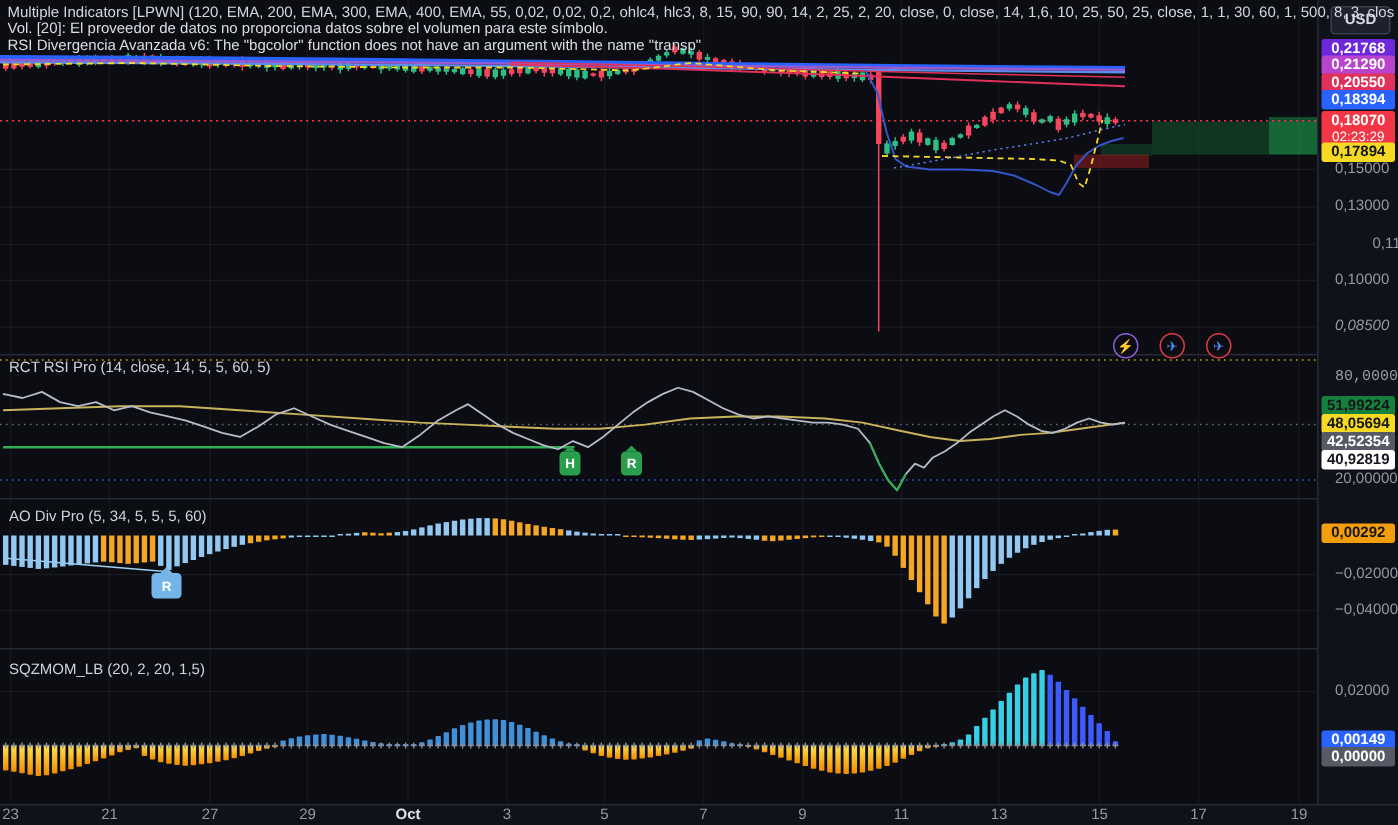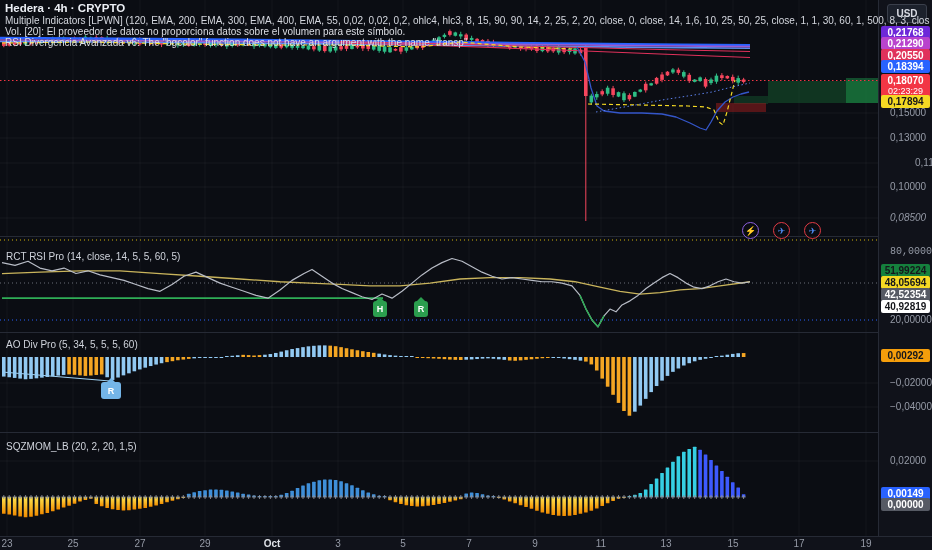--- a/index.html
+++ b/index.html
@@ -652,27 +652,26 @@
         <rect x="720.08" y="471.1" width="3.6" height="25.900000000000002" fill="#3d5afe" rx="0.5"></rect>
         <rect x="725.5200000000001" y="476.65" width="3.6" height="20.35" fill="#3d5afe" rx="0.5"></rect>
         <rect x="730.96" y="482.2" width="3.6" height="14.8" fill="#3d5afe" rx="0.5"></rect>
         <rect x="736.4000000000001" y="487.38" width="3.6" height="9.620000000000001" fill="#3d5afe" rx="0.5"></rect>
         <rect x="741.84" y="494.2435" width="3.6" height="2.7565" fill="#3d5afe" rx="0.5"></rect>
         <path d="M1.8 497 h4 M3.8 495 v4 M7.2 497 h4 M9.2 495 v4 M12.7 497 h4 M14.7 495 v4 M18.1 497 h4 M20.1 495 v4 M23.6 497 h4 M25.6 495 v4 M29.0 497 h4 M31.0 495 v4 M34.4 497 h4 M36.4 495 v4 M39.9 497 h4 M41.9 495 v4 M45.3 497 h4 M47.3 495 v4 M50.8 497 h4 M52.8 495 v4 M56.2 497 h4 M58.2 495 v4 M61.6 497 h4 M63.6 495 v4 M67.1 497 h4 M69.1 495 v4 M72.5 497 h4 M74.5 495 v4 M78.0 497 h4 M80.0 495 v4 M83.4 497 h4 M85.4 495 v4 M88.8 497 h4 M90.8 495 v4 M94.3 497 h4 M96.3 495 v4 M99.7 497 h4 M101.7 495 v4 M105.2 497 h4 M107.2 495 v4 M110.6 497 h4 M112.6 495 v4 M116.0 497 h4 M118.0 495 v4 M121.5 497 h4 M123.5 495 v4 M126.9 497 h4 M128.9 495 v4 M132.4 497 h4 M134.4 495 v4 M137.8 497 h4 M139.8 495 v4 M143.2 497 h4 M145.2 495 v4 M148.7 497 h4 M150.7 495 v4 M154.1 497 h4 M156.1 495 v4 M159.6 497 h4 M161.6 495 v4 M165.0 497 h4 M167.0 495 v4 M170.4 497 h4 M172.4 495 v4 M175.9 497 h4 M177.9 495 v4 M181.3 497 h4 M183.3 495 v4 M186.8 497 h4 M188.8 495 v4 M192.2 497 h4 M194.2 495 v4 M197.6 497 h4 M199.6 495 v4 M203.1 497 h4 M205.1 495 v4 M208.5 497 h4 M210.5 495 v4 M214.0 497 h4 M216.0 495 v4 M219.4 497 h4 M221.4 495 v4 M224.8 497 h4 M226.8 495 v4 M230.3 497 h4 M232.3 495 v4 M235.7 497 h4 M237.7 495 v4 M241.2 497 h4 M243.2 495 v4 M246.6 497 h4 M248.6 495 v4 M252.0 497 h4 M254.0 495 v4 M257.5 497 h4 M259.5 495 v4 M262.9 497 h4 M264.9 495 v4 M268.4 497 h4 M270.4 495 v4 M273.8 497 h4 M275.8 495 v4 M279.2 497 h4 M281.2 495 v4 M284.7 497 h4 M286.7 495 v4 M290.1 497 h4 M292.1 495 v4 M295.6 497 h4 M297.6 495 v4 M301.0 497 h4 M303.0 495 v4 M306.4 497 h4 M308.4 495 v4 M311.9 497 h4 M313.9 495 v4 M317.3 497 h4 M319.3 495 v4 M322.8 497 h4 M324.8 495 v4 M328.2 497 h4 M330.2 495 v4 M333.6 497 h4 M335.6 495 v4 M339.1 497 h4 M341.1 495 v4 M344.5 497 h4 M346.5 495 v4 M350.0 497 h4 M352.0 495 v4 M355.4 497 h4 M357.4 495 v4 M360.8 497 h4 M362.8 495 v4 M366.3 497 h4 M368.3 495 v4 M371.7 497 h4 M373.7 495 v4 M377.2 497 h4 M379.2 495 v4 M382.6 497 h4 M384.6 495 v4 M388.0 497 h4 M390.0 495 v4 M393.5 497 h4 M395.5 495 v4 M398.9 497 h4 M400.9 495 v4 M404.4 497 h4 M406.4 495 v4 M409.8 497 h4 M411.8 495 v4 M415.2 497 h4 M417.2 495 v4 M420.7 497 h4 M422.7 495 v4 M426.1 497 h4 M428.1 495 v4 M431.6 497 h4 M433.6 495 v4 M437.0 497 h4 M439.0 495 v4 M442.4 497 h4 M444.4 495 v4 M447.9 497 h4 M449.9 495 v4 M453.3 497 h4 M455.3 495 v4 M458.8 497 h4 M460.8 495 v4 M464.2 497 h4 M466.2 495 v4 M469.6 497 h4 M471.6 495 v4 M475.1 497 h4 M477.1 495 v4 M480.5 497 h4 M482.5 495 v4 M486.0 497 h4 M488.0 495 v4 M491.4 497 h4 M493.4 495 v4 M496.8 497 h4 M498.8 495 v4 M502.3 497 h4 M504.3 495 v4 M507.7 497 h4 M509.7 495 v4 M513.2 497 h4 M515.2 495 v4 M518.6 497 h4 M520.6 495 v4 M524.0 497 h4 M526.0 495 v4 M529.5 497 h4 M531.5 495 v4 M534.9 497 h4 M536.9 495 v4 M540.4 497 h4 M542.4 495 v4 M545.8 497 h4 M547.8 495 v4 M551.2 497 h4 M553.2 495 v4 M556.7 497 h4 M558.7 495 v4 M562.1 497 h4 M564.1 495 v4 M567.6 497 h4 M569.6 495 v4 M573.0 497 h4 M575.0 495 v4 M578.4 497 h4 M580.4 495 v4 M583.9 497 h4 M585.9 495 v4 M589.3 497 h4 M591.3 495 v4 M594.8 497 h4 M596.8 495 v4 M600.2 497 h4 M602.2 495 v4 M605.6 497 h4 M607.6 495 v4 M611.1 497 h4 M613.1 495 v4 M616.5 497 h4 M618.5 495 v4 M622.0 497 h4 M624.0 495 v4 M627.4 497 h4 M629.4 495 v4 M632.8 497 h4 M634.8 495 v4 M638.3 497 h4 M640.3 495 v4 M643.7 497 h4 M645.7 495 v4 M649.2 497 h4 M651.2 495 v4 M654.6 497 h4 M656.6 495 v4 M660.0 497 h4 M662.0 495 v4 M665.5 497 h4 M667.5 495 v4 M670.9 497 h4 M672.9 495 v4 M676.4 497 h4 M678.4 495 v4 M681.8 497 h4 M683.8 495 v4 M687.2 497 h4 M689.2 495 v4 M692.7 497 h4 M694.7 495 v4 M698.1 497 h4 M700.1 495 v4 M703.6 497 h4 M705.6 495 v4 M709.0 497 h4 M711.0 495 v4 M714.4 497 h4 M716.4 495 v4 M719.9 497 h4 M721.9 495 v4 M725.3 497 h4 M727.3 495 v4 M730.8 497 h4 M732.8 495 v4 M736.2 497 h4 M738.2 495 v4 M741.6 497 h4 M743.6 495 v4 " stroke="#8b8f9a" stroke-width="0.9" fill="none"></path>
       </g>
     </svg>
 
   <div id="hdr">
-    <div id="symline" class="hline">Hedera · 4h · CRYPTO</div>
     <div id="indline" class="hline">Multiple Indicators [LPWN] (120, EMA, 200, EMA, 300, EMA, 400, EMA, 55, 0,02, 0,02, 0,2, ohlc4, hlc3, 8, 15, 90, 90, 14, 2, 25, 2, 20, close, 0, close, 14, 1,6, 10, 25, 50, 25, close, 1, 1, 30, 60, 1, 500, 8, 3, close, 9, 12, hlc3, 3, 60, 150, 2,5,</div>
     <div class="errline hline">Vol. [20]: El proveedor de datos no proporciona datos sobre el volumen para este símbolo.</div>
     <div class="errline hline">RSI Divergencia Avanzada v6: The "bgcolor" function does not have an argument with the name "transp"</div>
   </div>
 
-  <div class="ptitle" style="top:251px;">RCT RSI Pro (14, close, 14, 5, 5, 60, 5)</div>
+  <div class="ptitle" style="top:240px;">RCT RSI Pro (14, close, 14, 5, 5, 60, 5)</div>
   <div class="ptitle" style="top:339px;">AO Div Pro (5, 34, 5, 5, 5, 60)</div>
   <div class="ptitle" style="top:441px;">SQZMOM_LB (20, 2, 20, 1,5)</div>
 
   <div id="paxis">
     <div id="usd-btn">USD</div>
   <div class="gray-lbl" style="top: 113px;">0,15000</div>
       <div class="gray-lbl" style="top: 138px;">0,13000</div>
       <div class="gray-lbl" style="top: 163px; padding-left: 25px;">0,11500</div>
       <div class="gray-lbl" style="top: 187px;">0,10000</div>
       <div class="gray-lbl" style="top: 218px; font-style: italic;">0,08500</div>
@@ -691,21 +690,21 @@
       <div class="plabel" style="top: 282px; background: rgb(245, 217, 35); color: rgb(21, 22, 27);">48,05694</div>
       <div class="plabel" style="top: 294px; background: rgb(86, 90, 100); color: rgb(255, 255, 255);">42,52354</div>
       <div class="plabel" style="top: 306px; background: rgb(255, 255, 255); color: rgb(21, 22, 27);">40,92819</div>
       <div class="plabel" style="top: 355px; background: rgb(245, 158, 11); color: rgb(21, 22, 27);">0,00292</div>
       <div class="plabel" style="top: 493px; background: rgb(41, 98, 255); color: rgb(255, 255, 255);">0,00149</div>
       <div class="plabel" style="top: 504px; background: rgb(86, 90, 100); color: rgb(255, 255, 255);">0,00000</div>
     </div>
 
   <div id="taxis">
       <div class="tlabel" style="left: 7px;">23</div>
-      <div class="tlabel" style="left: 73px;">25</div>
+      <div class="tlabel" style="left: 73px;">21</div>
       <div class="tlabel" style="left: 140px;">27</div>
       <div class="tlabel" style="left: 205px;">29</div>
       <div class="tlabel major" style="left: 272px;">Oct</div>
       <div class="tlabel" style="left: 338px;">3</div>
       <div class="tlabel" style="left: 403px;">5</div>
       <div class="tlabel" style="left: 469px;">7</div>
       <div class="tlabel" style="left: 535px;">9</div>
       <div class="tlabel" style="left: 601px;">11</div>
       <div class="tlabel" style="left: 666px;">13</div>
       <div class="tlabel" style="left: 733px;">15</div>

